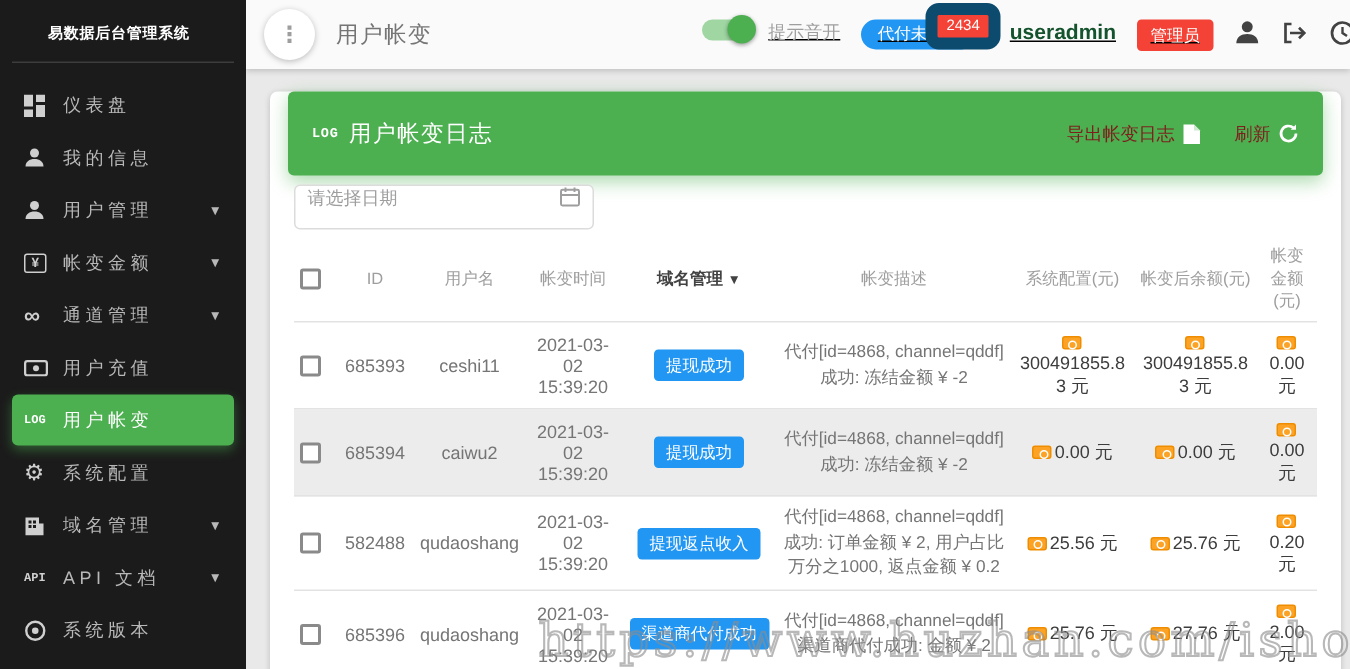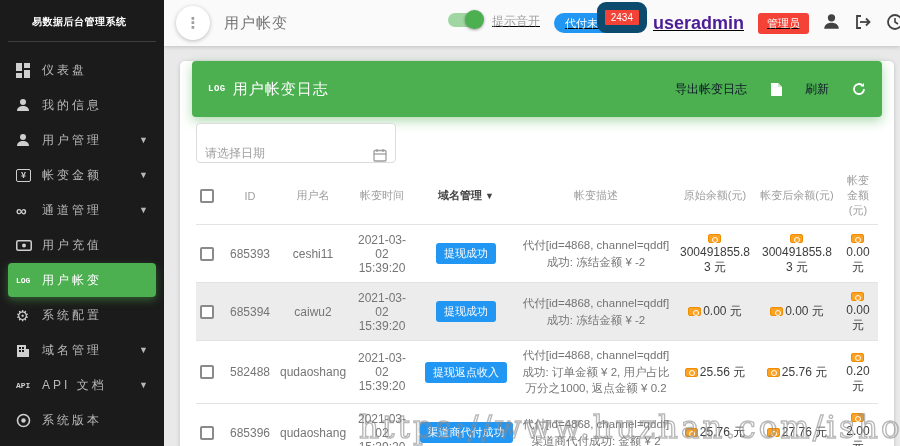--- a/index.html
+++ b/index.html
@@ -27,33 +27,33 @@
   .topbar { height:46px; min-height:46px; background:#fafafa; box-shadow:0 1px 4px rgba(0,0,0,.18); display:flex; align-items:center; padding:0 10px 0 12px; position:relative; z-index:4; }
   .menu-btn { width:34px; height:34px; border-radius:50%; background:#fff; box-shadow:0 1px 4px rgba(0,0,0,.25); display:flex; align-items:center; justify-content:center; color:#9e9e9e; font-size:15px; font-weight:bold; cursor:pointer; }
   .page-title { font-size:15px; color:#757575; margin-left:14px; letter-spacing:1px; }
   .topbar-right { margin-left:auto; display:flex; align-items:flex-start; gap:14px;text-decoration:underline; }
   .switch { width:34px; height:14px; background:#9fd6a2; border-radius:7px; position:relative; cursor:pointer; }
   .switch .thumb { width:19px; height:19px; border-radius:50%; background:#4caf50; position:absolute; right:-2px; top:-3px; box-shadow:0 1px 3px rgba(0,0,0,.4); }
   .sound-label { font-size:12px; color:#9e9e9e; margin-left:-4px; }
   .pending-wrap { position:relative; margin-right:8px; }
   .pill-blue { background:#2196f3; color:#fff; font-size:11px; padding:4px 11px; border-radius:11px; cursor:pointer; white-space:nowrap; }
   .count-badge { position:absolute; top:-11px; right:-16px; background:#f44336; color:#fff; font-size:10px; padding:2px 6px; border-radius:9px; border:8px solid #0c4a6e; }
-  .username { font-size:18px; font-weight:bold; color:#4c1d95; }
+  .username { font-size:14px; font-weight:bold; color:#14532d; }
   .pill-red { background:#f44336; color:#fff; font-size:11px; padding:3px 9px; border-radius:3px; cursor:pointer; white-space:nowrap; }
   .tb-icon { color:#424242; cursor:pointer; display:flex; }
 
   .content { flex:1; background:#e9e9e9; overflow:hidden; position:relative; }
   .card { margin:39px 6px 0 16px; background:#fff; border-radius:5px; box-shadow:0 1px 4px rgba(0,0,0,.18); padding:0 16px 16px 16px; height:500px; }
   .card-header { margin:-24px -4px 0 -4px; height:56px; background:#4caf50; border-radius:4px; box-shadow:0 4px 12px rgba(76,175,80,.45); display:flex; align-items:center; padding:0 16px; color:#fff; }
   .log-tag { font-size:9px; font-weight:bold; margin-right:7px; letter-spacing:.5px; font-family:"Liberation Mono","DejaVu Sans Mono",monospace; }
   .panel-title { font-size:15px; letter-spacing:1px; }
   .header-actions { margin-left:auto; display:flex; align-items:center; gap:22px; }
-  .header-btn { display:flex; align-items:center; gap:23px; font-size:12px; color:#0f172a; cursor:pointer; }
-
-  .date-input { margin-top:6px; width:200px; height:40px; border:1px solid #dcdcdc; border-radius:4px; display:flex; align-items:flex-end; padding:0 8px; background:#fff; cursor:text; }
+  .header-btn { display:flex; align-items:center; gap:5px; font-size:12px; color:#7f1d1d; cursor:pointer; }
+
+  .date-input { margin-top:6px; width:200px; height:30px; border:1px solid #dcdcdc; border-radius:4px; display:flex; align-items:flex-start; padding:0 8px; background:#fff; cursor:text; }
   .date-input span { font-size:12px; color:#9e9e9e; flex:1; }
 
   table { border-collapse:collapse; table-layout:fixed; width:682px; margin-top:4px; }
   col.c-cb{width:28px} col.c-id{width:52px} col.c-user{width:74px} col.c-time{width:64px} col.c-type{width:104px} col.c-desc{width:156px} col.c-amt{width:82px} col.c-chg{width:40px}
   th,td { text-align:center; vertical-align:middle; padding:6px 4px; border-bottom:1px solid #e3e3e3; }
   th { font-size:11px; color:#9e9e9e; font-weight:normal; white-space:nowrap; overflow:hidden; }
   th.wrap { white-space:normal; }
   th.filter { color:#424242; font-weight:bold; }
   th .f-caret { font-size:9px; color:#424242; }
   td { font-size:12px; color:#757575; }
@@ -279,21 +279,21 @@
           <thead>
             <tr>
               <th>
                   <div class="cb"></div>
                 </th>
               <th>ID</th>
               <th>用户名</th>
               <th>帐变时间</th>
               <th class="filter"><span>域名管理</span> <span class="f-caret">▼</span></th>
               <th>帐变描述</th>
-              <th>原始余额(元)</th>
+              <th>系统配置(元)</th>
               <th>帐变后余额(元)</th>
               <th class="wrap">帐变金额(元)</th>
             </tr>
           </thead>
           <tbody>
             <tr>
               <td>
                   <div class="cb"></div>
                 </td>
               <td>685393</td>

